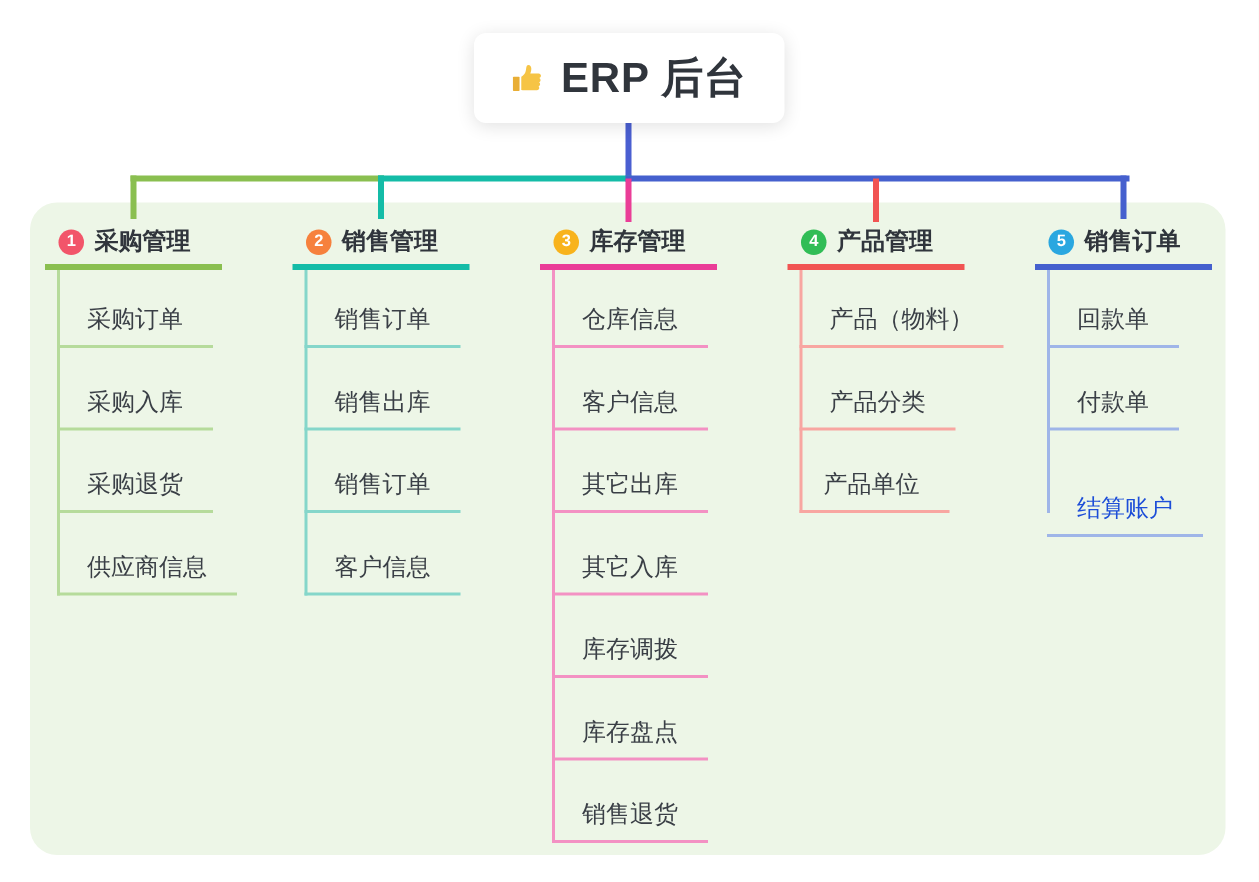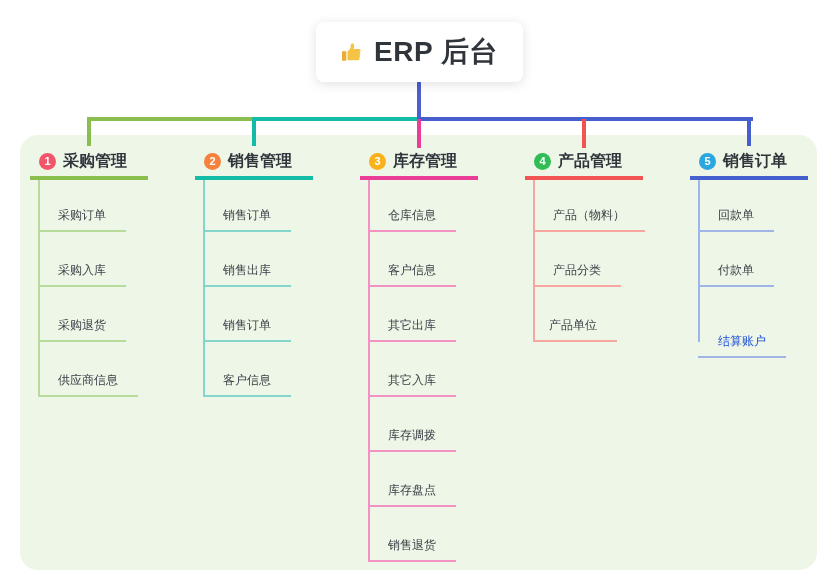--- a/index.html
+++ b/index.html
@@ -30,21 +30,21 @@
   .badge{
     width:17px;height:17px;border-radius:50%;flex:0 0 17px;
     color:#ffffff;font-size:11px;font-weight:bold;line-height:17px;
     text-align:center;
   }
   .branch-title{font-size:16px;font-weight:600;white-space:nowrap;}
   .branch-child{
     position:absolute;height:29px;box-sizing:border-box;
     display:flex;align-items:flex-end;
     padding:0 20px 6px 20px;width:max-content;
-    font-size:12px;white-space:nowrap;cursor:pointer;z-index:3;
+    font-size:16px;white-space:nowrap;cursor:pointer;z-index:3;
   }
 </style>
 </head>
 <body>
 
 <div class="canvas" style="background: rgb(255, 255, 255);">
   <div class="panel" id="panel" style="background: rgb(237, 246, 231);"></div>
   <div id="connectors">
       <div class="line" style="left: 417px; top: 82px; width: 4px; height: 39px; background: rgb(74, 95, 209);"></div>
       <div class="line" style="left: 87px; top: 117px; width: 169px; height: 4px; background: rgb(138, 191, 80);"></div>

